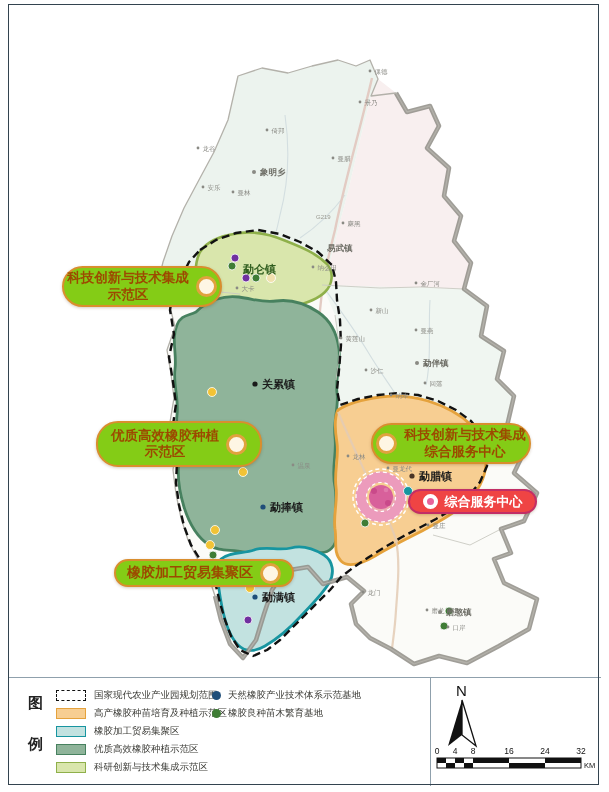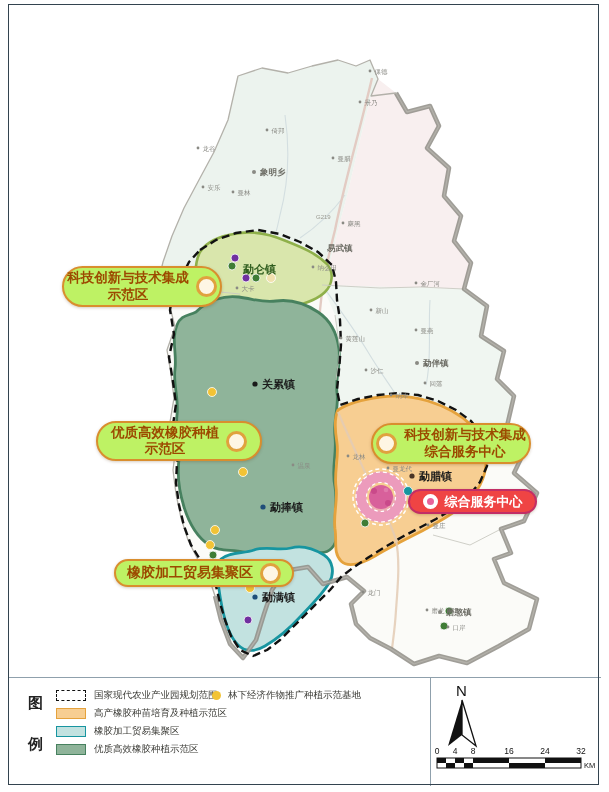--- a/index.html
+++ b/index.html
@@ -16,26 +16,26 @@
 
   
   .t-bold{fill:#1b1b1b;font-weight:bold;font-size:11px;}
   .t-bold-green{fill:#2F5D1E;font-weight:bold;font-size:11px;}
   .t-med{fill:#6E6E66;font-weight:bold;font-size:8.5px;}
   .t-small{fill:#8A8A84;font-size:6.5px;}
   .t-road{fill:#9A9A92;font-size:6px;}
 
   
   .badge{position:absolute;display:flex;align-items:center;justify-content:center;gap:7px;
-    background:#bef264;border:2.2px solid #D98E2E;border-radius:22px;color:#9C4A00;
+    background:#84cc16;border:2.2px solid #D98E2E;border-radius:22px;color:#9C4A00;
     font-weight:bold;text-align:center;box-shadow:0 1px 3px rgba(90,50,0,.25);box-sizing:border-box;}
   .badge .txt{display:flex;flex-direction:column;line-height:1.2;}
   .badge .ring{flex:none;width:15px;height:15px;border-radius:50%;background:#FEF6E4;border:3.2px solid #E0A23E;}
   #badge-tech{left:62px;top:266px;width:160px;height:41px;font-size:13.5px;}
-  #badge-quality{left:96px;top:421px;width:166px;height:40px;font-size:13.5px;}
+  #badge-quality{left:96px;top:421px;width:166px;height:46px;font-size:13.5px;}
   #badge-seedling{left:371px;top:423px;width:160px;height:41px;font-size:13.5px;}
   #badge-processing{left:114px;top:559px;width:180px;height:28px;font-size:14px;}
   #badge-service{left:408px;top:489px;width:129px;height:25px;font-size:13px;
     background:#ef4444;border:2.2px solid #C22E66;color:#fff;border-radius:14px;}
   #badge-service .ring{width:7px;height:7px;background:#E8639B;border:4.5px solid #fff;}
 
   
   .legend{position:absolute;left:8px;right:8px;top:677px;height:108px;border-top:1.6px solid #8FA0AC;background:#fff;}
   .legend-title{position:absolute;left:20px;top:16px;display:flex;flex-direction:column;gap:22px;
     font-size:15px;font-weight:bold;color:#222;}
@@ -239,25 +239,33 @@
           <span class="lbl">高产橡胶种苗培育及种植示范区</span>
         </div>
         <div class="row">
           <span class="sw sw-teal"></span>
           <span class="lbl">橡胶加工贸易集聚区</span>
         </div>
         <div class="row">
           <span class="sw sw-green"></span>
           <span class="lbl">优质高效橡胶种植示范区</span>
         </div>
+        <div class="row">
+          <span class="sw sw-lightgreen"></span>
+          <span class="lbl">科研创新与技术集成示范区</span>
+        </div>
       </div>
     <div class="legend-col" id="legend-points">
         <div class="row">
-          <span class="pt-dot" style="background: rgb(242, 195, 53);"></span>
-          <span class="lbl">林下经济作物推广种植示范基地</span>
+          <span class="pt-dot" style="background: rgb(31, 78, 121);"></span>
+          <span class="lbl">天然橡胶产业技术体系示范基地</span>
+        </div>
+        <div class="row">
+          <span class="pt-dot" style="background: rgb(63, 125, 53);"></span>
+          <span class="lbl">橡胶良种苗木繁育基地</span>
         </div>
       </div>
     <div class="legend-right">
       <svg width="168" height="106" viewBox="0 0 168 106" xmlns="http://www.w3.org/2000/svg">
         <text x="25" y="18" font-size="15" fill="#111">N</text>
         <g>
           <polygon points="31,22 17,68 31,57" fill="#111"></polygon>
           <polygon points="31,22 45,68 31,57" fill="#fff" stroke="#111" stroke-width="1.3"></polygon>
         </g>
         <g font-size="8.5" fill="#111">

